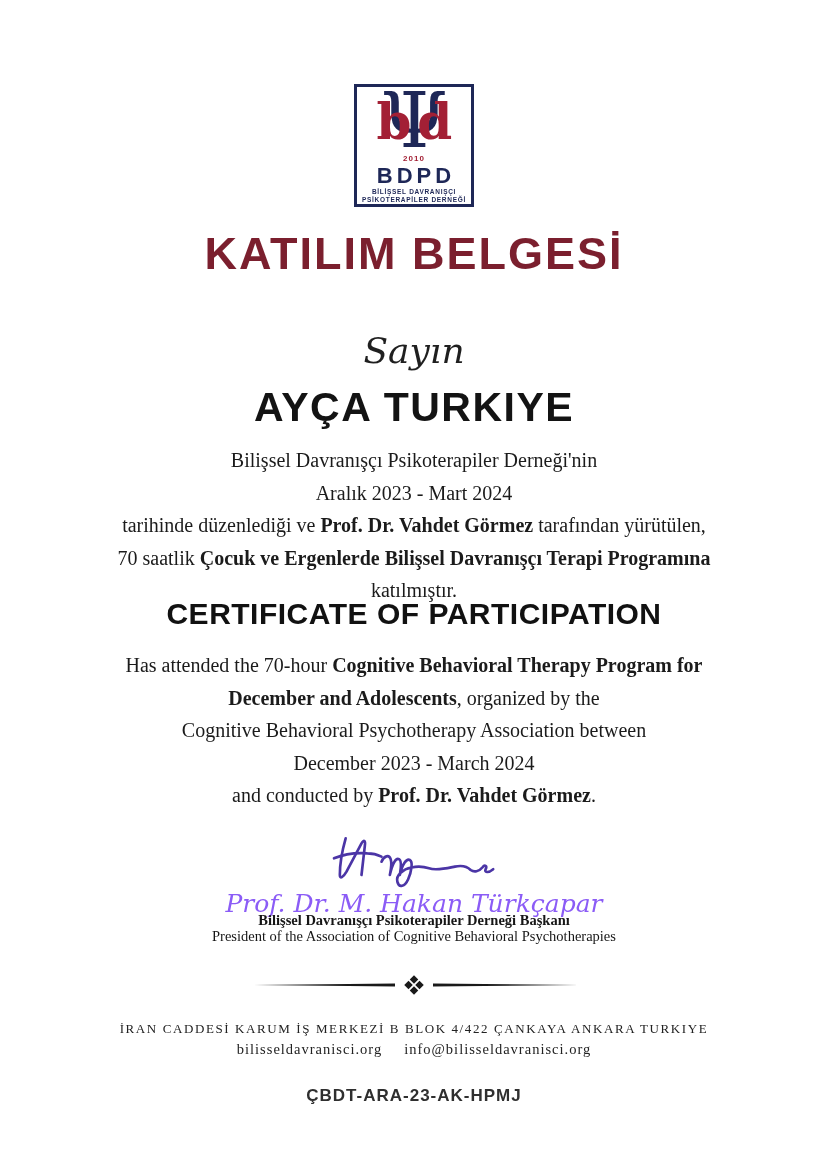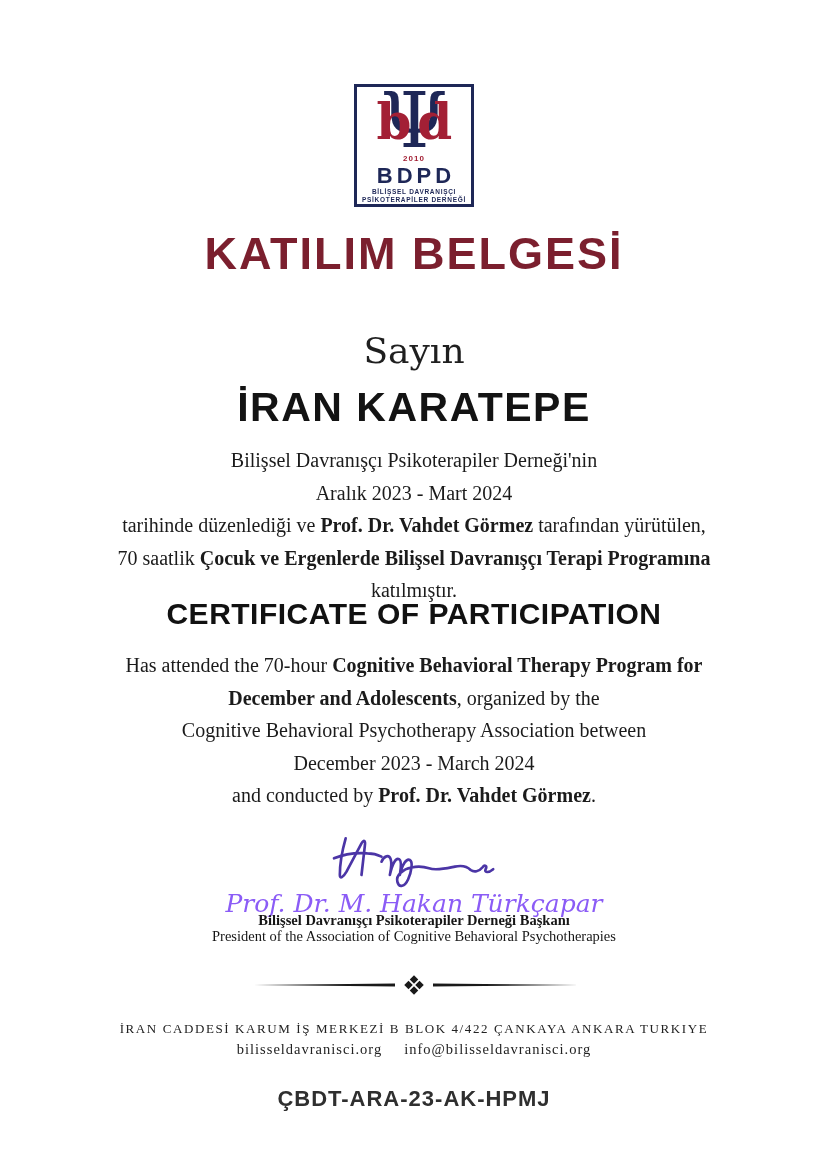--- a/index.html
+++ b/index.html
@@ -21,21 +21,21 @@
   .logo-year { font-family:"Liberation Sans", sans-serif; font-size:8px; font-weight:700;
     color:#a32035; letter-spacing:1px; line-height:9px; }
   .logo-acronym { font-family:"Liberation Sans", sans-serif; font-size:22px; font-weight:700;
     color:#1e2757; letter-spacing:4px; line-height:24px; margin-top:1px; text-indent:4px; }
   .logo-org { font-family:"Liberation Sans", sans-serif; font-size:6.5px; font-weight:700;
     color:#1e2757; letter-spacing:0.7px; line-height:8px; }
 
   
   .cert-title { top:228px; font-family:"Liberation Sans", sans-serif; font-weight:700;
     font-size:45px; letter-spacing:2px; color:#7b1f2e; }
-  .salutation { top:330px; font-family:"DejaVu Serif", serif; 
+  .salutation { top:330px; font-family:"DejaVu Serif", serif; font-style:italic;
     font-size:36px; color:#1f1f1f; }
   .recipient { top:384px; font-family:"Liberation Sans", sans-serif; font-weight:800;
     font-size:41px; letter-spacing:1.5px; color:#131313; }
   .heading-en { top:597px; font-family:"Liberation Sans", sans-serif; font-weight:700;
     font-size:30px; letter-spacing:0.5px; color:#111; }
 
   
   .para { font-size:20px; line-height:32.6px; color:#1b1b1b; }
   .para-tr { top:444px; }
   .para-en { top:649px; }
@@ -51,42 +51,42 @@
 
   
   .divider { top:975px; }
   .divider svg { display:inline-block; }
 
   
   .address { top:1021px; font-size:13px; letter-spacing:1.6px; color:#222; }
   .links { top:1041px; font-size:14.5px; letter-spacing:1px; color:#222;font-family:Liberation Serif, serif; }
   .links .website { margin-right:22px; }
   .cert-code { top:1086px; font-family:"Liberation Sans", sans-serif; font-weight:700;
-    font-size:22px; letter-spacing:1px; color:#2f2f2f; }
+    font-size:17px; letter-spacing:1px; color:#2f2f2f; }
 </style>
 </head>
 <body>
 
 <div class="page">
 
   <div class="logo-box">
     <svg class="emblem" viewBox="0 0 114 78" aria-hidden="true">
       <text x="57" y="69" text-anchor="middle" font-family="DejaVu Serif, serif" font-size="92" fill="#1e2757">Ψ</text>
       <text x="33" y="60" text-anchor="middle" font-family="DejaVu Serif, serif" font-weight="bold" font-size="60" fill="#a32035">b</text>
       <text x="82" y="60" text-anchor="middle" font-family="DejaVu Serif, serif" font-weight="bold" font-size="60" fill="#a32035">d</text>
     </svg>
     <div class="logo-year">2010</div>
     <div class="logo-acronym">BDPD</div>
     <div class="logo-org">BİLİŞSEL DAVRANIŞÇI</div>
     <div class="logo-org">PSİKOTERAPİLER DERNEĞİ</div>
   </div>
 
   <div class="abs cert-title">KATILIM BELGESİ</div>
   <div class="abs salutation">Sayın</div>
-  <div class="abs recipient">İRAN KARATEPE</div>
+  <div class="abs recipient">AYÇA TURKIYE</div>
 
   <div class="abs para para-tr">
       <div class="tline"><span>Bilişsel Davranışçı Psikoterapiler Derneği'nin</span></div>
       <div class="tline"><span>Aralık 2023 - Mart 2024</span></div>
       <div class="tline"><span>tarihinde düzenlediği ve </span><span class="b">Prof. Dr. Vahdet Görmez</span><span> tarafından yürütülen,</span></div>
       <div class="tline"><span>70 saatlik </span><span class="b">Çocuk ve Ergenlerde Bilişsel Davranışçı Terapi Programına</span></div>
       <div class="tline"><span>katılmıştır.</span></div>
     </div>
 
   <div class="abs heading-en">CERTIFICATE OF PARTICIPATION</div>

